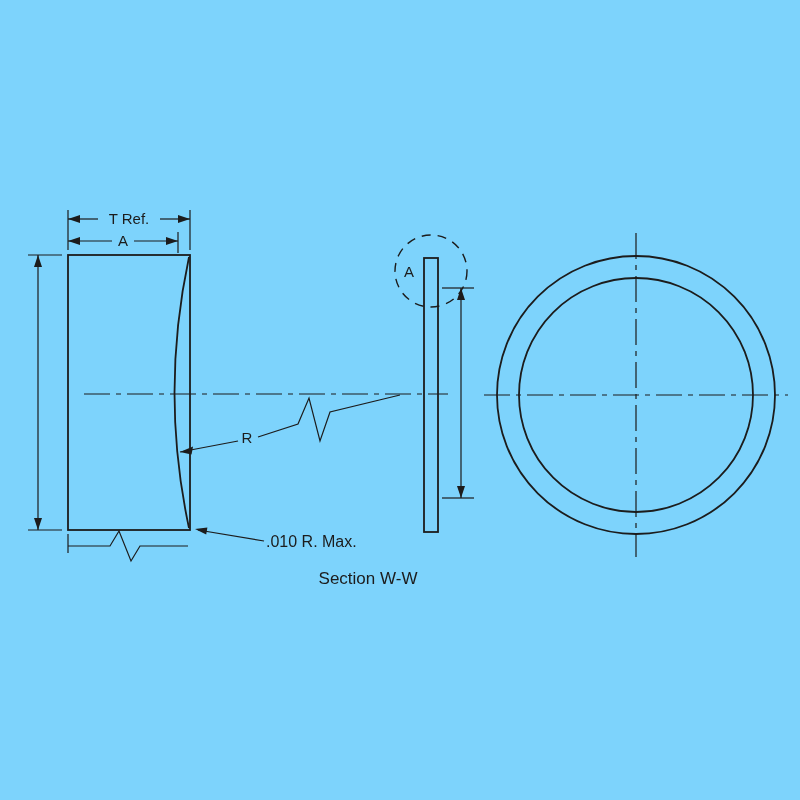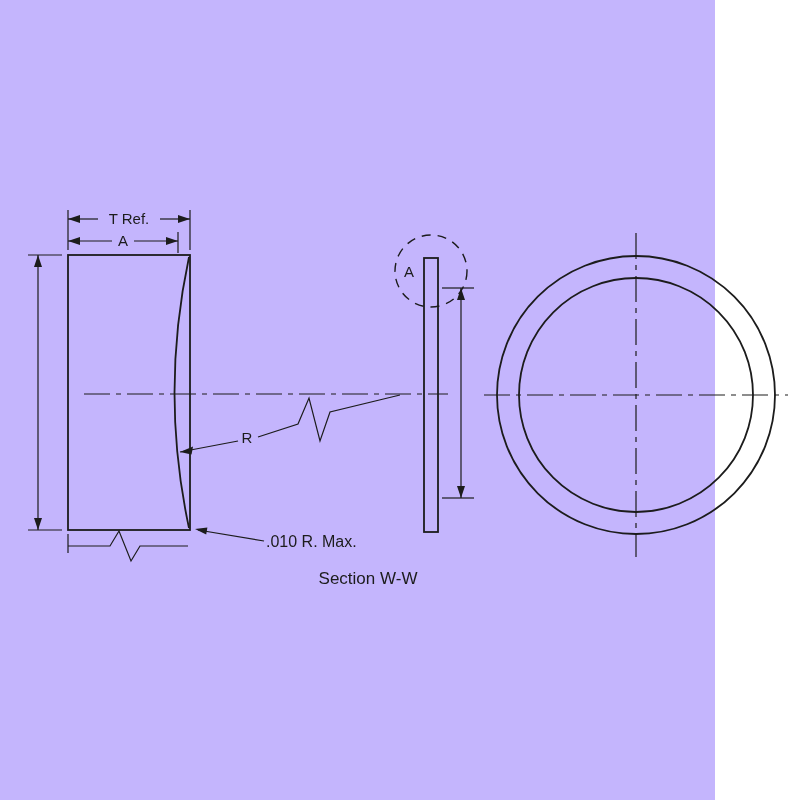--- a/index.html
+++ b/index.html
@@ -4,23 +4,23 @@
 <style>
   html, body {
     margin: 0;
     padding: 0;
     background: #ffffff;
     width: 800px;
     height: 800px;
     font-family: "Liberation Sans", sans-serif;
   }
   .drawing-wrap {
-    width: 715px;
+    width: 800px;
     height: 800px;
-    background: #c4b5fd;
+    background: #7dd3fc;
   }
   svg { display: block; }
   .obj   { stroke: #1c1c1c; stroke-width: 1.8; fill: none; }
   .thin  { stroke: #1c1c1c; stroke-width: 1.2; fill: none; }
   .arrow { fill: #1c1c1c; stroke: none; }
   .cline { stroke: #1c1c1c; stroke-width: 1.2; fill: none; stroke-dasharray: 26 6 5 6; }
   .dashc { stroke: #1c1c1c; stroke-width: 1.4; fill: none; stroke-dasharray: 9 7; }
   text   { fill: #1c1c1c; font-family: "Liberation Sans", sans-serif; }
   .lbl   { font-size: 15px; }
   .note  { font-size: 16px; }

